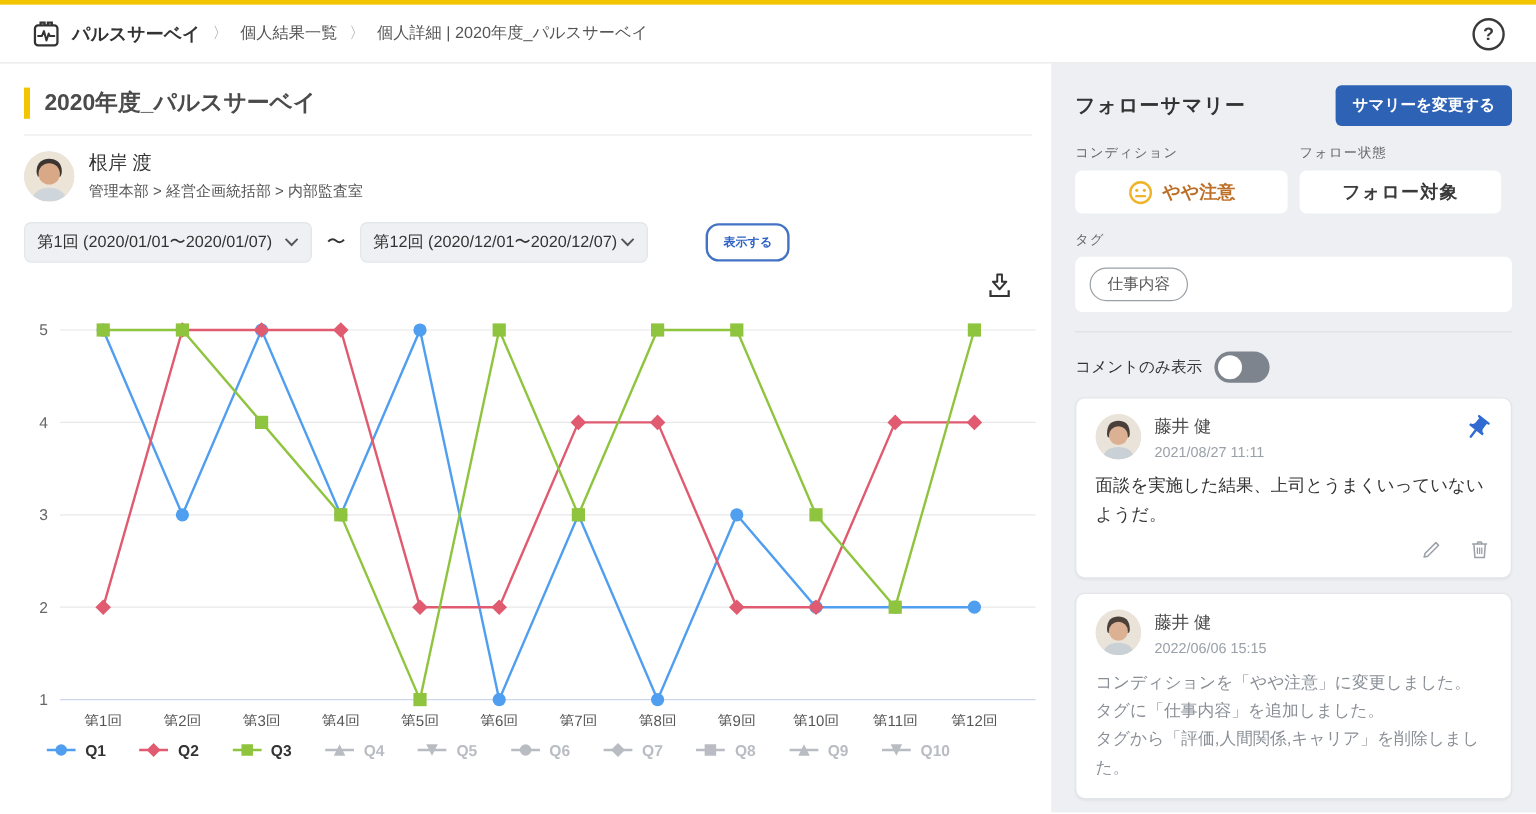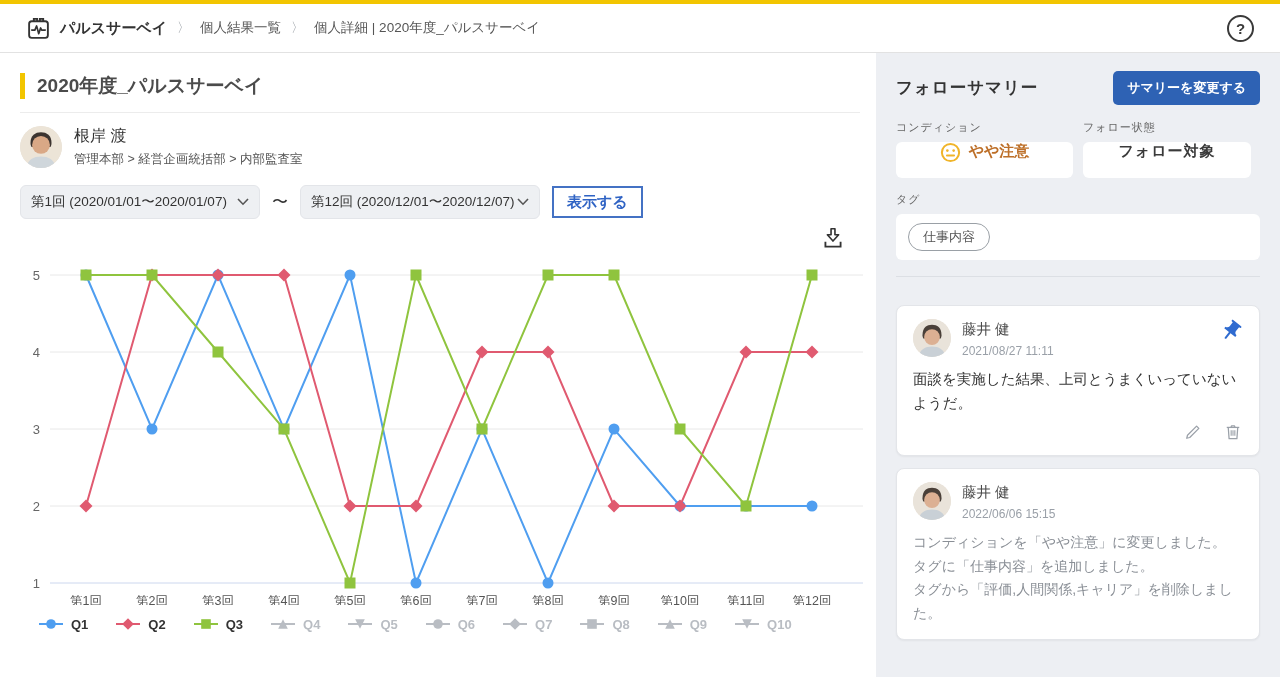--- a/index.html
+++ b/index.html
@@ -28,40 +28,40 @@
   .person { margin-top:13px; display:flex; align-items:center; gap:12px; }
   .avatar { border-radius:50%; overflow:hidden; flex:none; background:#e8e1d6; }
   .person-name { font-size:16px; color:#333; }
   .person-org { font-size:12.5px; color:#555; margin-top:4px; }
 
   .controls { margin-top:17px; display:flex; align-items:center; gap:12px; }
   .select { width:240px; height:34px; background:#eef0f3; border:1px solid #e3e5e9; border-radius:6px;
     display:flex; align-items:center; padding:0 10px; font-size:13.5px; color:#333; cursor:pointer; }
   .select .sel-label { flex:1; white-space:nowrap; overflow:hidden; }
   .wave { font-size:16px; color:#333; }
-  .show-btn { height:32px; padding:0 13px; background:#fff; border:2px solid #4472c4; border-radius:0;
-    color:#2f63c4; font-size:15px; font-weight:bold; cursor:pointer; }
+  .show-btn { height:32px; padding:0 13px; background:#fff; border:2px solid #4472c4; border-radius:11px;
+    color:#2f63c4; font-size:10px; font-weight:bold; cursor:pointer;margin-left:36px; }
 
   .chart-tools { margin-top:6px; height:28px; display:flex; justify-content:flex-end; padding-right:14px; }
   .dl-icon { cursor:pointer; }
 
   .chart-wrap { margin-top:2px; }
   .legend { margin-top:8px; display:flex; align-items:center; gap:27px; padding-left:18px; }
   .legend-item { display:flex; gap:7px; cursor:pointer; }
   .legend-item .lg-label { font-size:13px; font-weight:bold; color:#333; }
   .legend-item.disabled .lg-label { color:#b9bdc3; font-weight:bold; }
 
   .sidebar { width:404px; background:#edeff3; padding:18px 20px 0 20px; overflow:hidden; }
   .summary-head { display:flex; align-items:center; justify-content:space-between; }
   .summary-title { font-size:16.5px; font-weight:bold; color:#333; letter-spacing:1px; }
   .primary-btn { background:#2e62b4; color:#fff; border:none; border-radius:5px;
     font-size:13px; font-weight:bold; padding:8px 14px; cursor:pointer; font-family:inherit; }
   .field-grid { margin-top:15px; display:grid; grid-template-columns:177px 168px; column-gap:10px; }
   .field-label { font-size:11px; color:#666; letter-spacing:1px; margin-bottom:7px; }
-  .field-box { background:#fff; border-radius:6px; height:36px; display:flex; justify-content:center; gap:8px; }
+  .field-box { background:#fff; border-radius:6px; height:36px; display:flex; align-items:center; justify-content:center; gap:8px; }
   .cond-text { font-size:15px; font-weight:bold; color:#bd6f28; }
   .status-text { font-size:15px; font-weight:bold; color:#3a3a3a; letter-spacing:1px; }
   .tag-label { margin-top:14px; }
   .tag-box { background:#fff; border-radius:6px; min-height:46px; padding:9px 12px; display:flex; align-items:flex-start; gap:8px; }
   .tag-pill { border:1px solid #9aa0a6; border-radius:15px; padding:4px 14px; font-size:13px; color:#555; background:#fff; }
 
   .comments-section { margin-top:16px; border-top:1px solid #dcdfe4; padding-top:16px; }
   .comments-toolbar { display:flex; align-items:center; justify-content:space-between; }
   .add-btn { display:flex; align-items:center; gap:8px; height:32px; padding:0 15px;
     background:#2e62b4; color:#fff; border:none; border-radius:6px; font-size:13.5px; font-weight:bold; cursor:pointer; font-family:inherit; }
@@ -316,20 +316,26 @@
       </div>
     </div>
 
     <div class="field-label tag-label">タグ</div>
     <div class="tag-box">
       <span class="tag-pill">仕事内容</span>
     </div>
 
     <div class="comments-section">
       <div class="comments-toolbar">
+        <div class="toggle-group">
+          <span class="toggle-label">コメントのみ表示</span>
+          <div class="toggle">
+            <div class="knob"></div>
+          </div>
+        </div>
       </div>
       <div id="comment-list">
           <div class="comment-card">
             <div class="cc-head">
               <span class="avatar" style="width: 38px; height: 38px;"><svg width="38" height="38" viewBox="0 0 40 40">
                   <circle cx="20" cy="20" r="20" fill="#e9e3da"></circle>
   <path d="M10 17c0-8 4.5-11 10-11s10 3 10 11c0 1.5-.4 2.5-.8 3.4H10.8C10.4 19.5 10 18.5 10 17z" fill="#4a4039"></path>
   <circle cx="20" cy="19" r="8.3" fill="#dcb093"></circle>
   <path d="M6 40c1-8 7-11 14-11s13 3 14 11z" fill="#c9d0d6"></path>
                 </svg></span>

